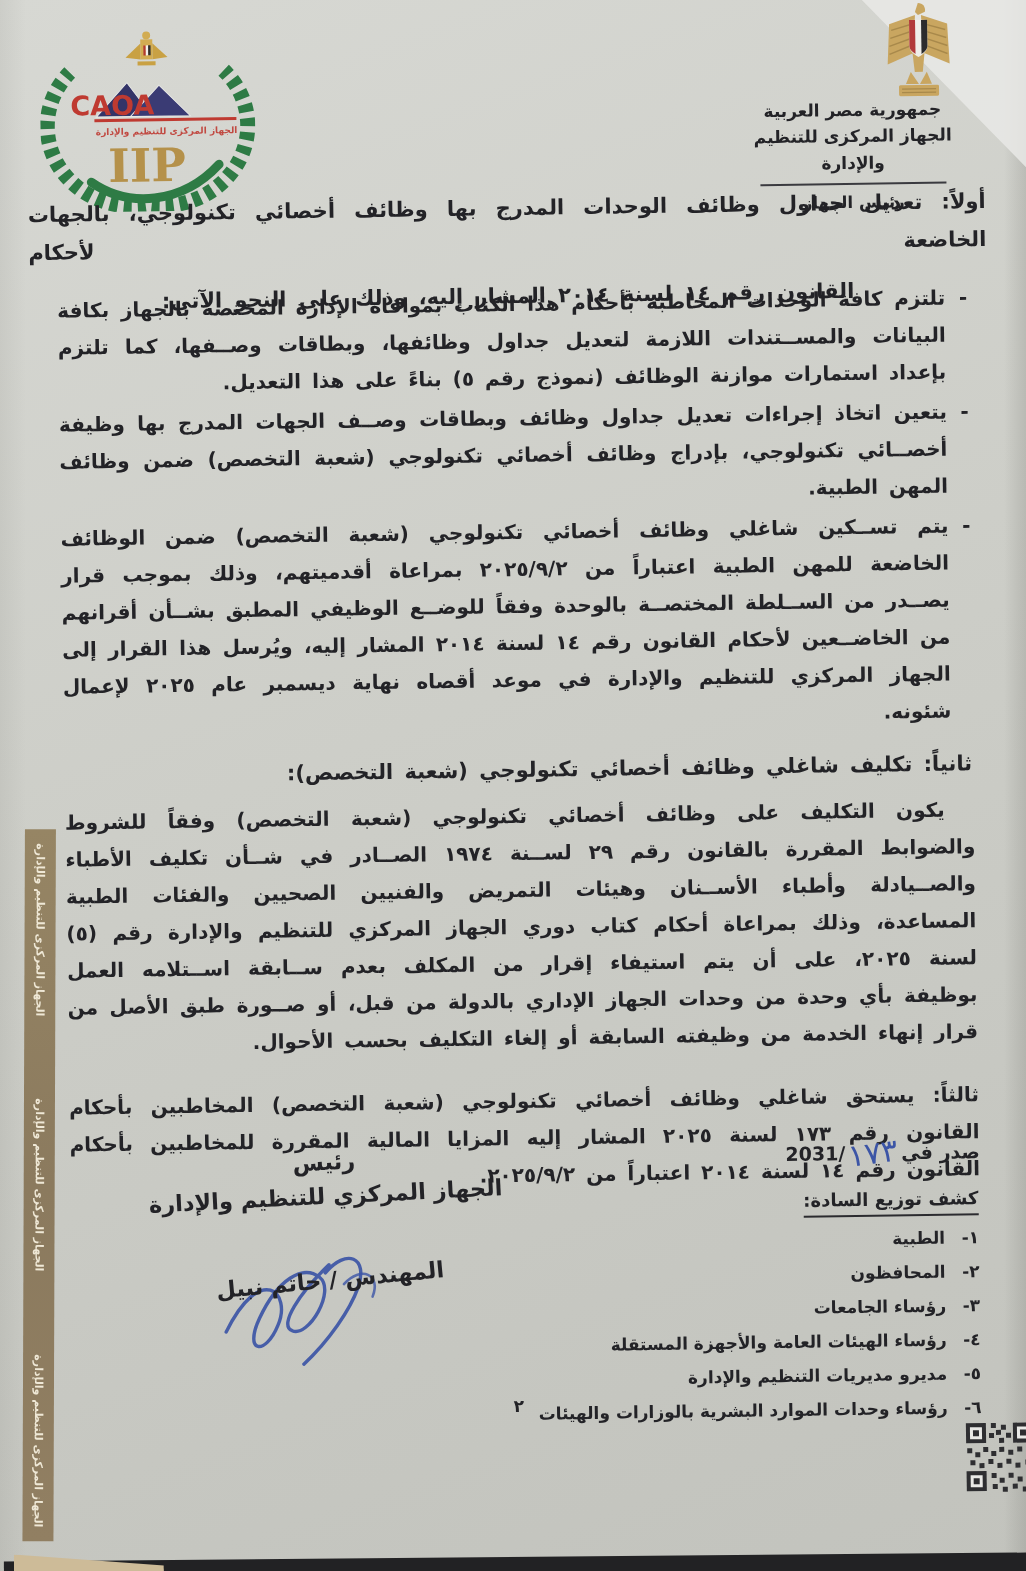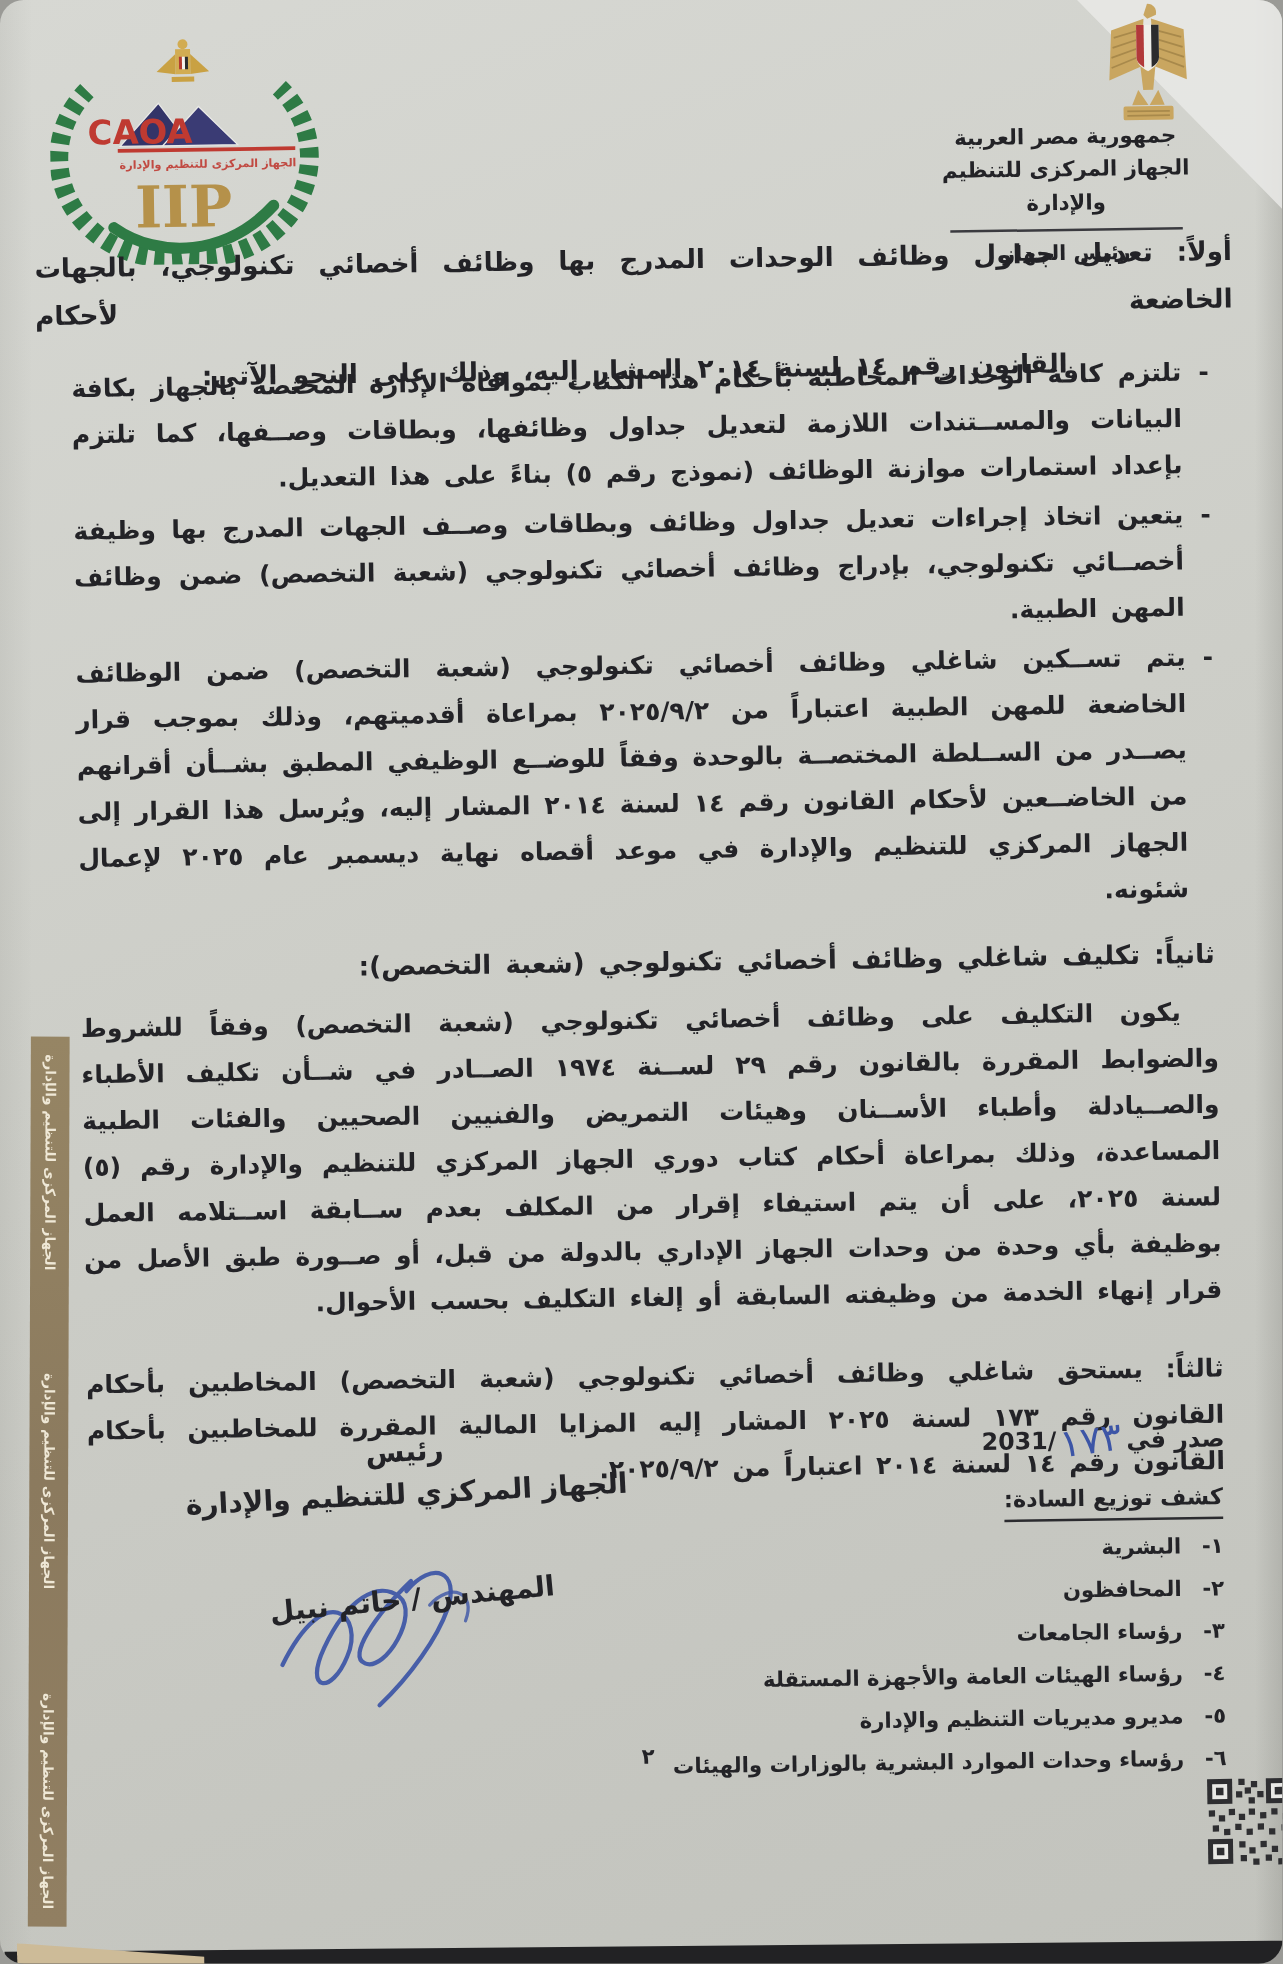--- a/index.html
+++ b/index.html
@@ -4,21 +4,20 @@
 <style>
   html,body{margin:0;padding:0;background:#9a9a96;}
   .page{
     position:relative;width:1026px;height:1571px;overflow:hidden;
     font-family:"DejaVu Sans","Liberation Sans",sans-serif;
     color:#232327;direction:rtl;
     background:
       linear-gradient(to left, rgba(110,110,104,.22), rgba(110,110,104,0) 22px),
       linear-gradient(to right, rgba(110,110,104,.10), rgba(110,110,104,0) 26px),
       linear-gradient(160deg,#d7d8d3 0%,#cdcec8 45%,#c6c7c1 78%,#c2c3bd 100%);
-    border-radius: 19px;
   }
   .corner-light{position:absolute;top:0;right:0;width:100%;height:190px;
     background:#e9e9e6;clip-path:polygon(84% 0,100% 0,100% 88%);opacity:.85;}
   .tilt{position:absolute;inset:0;transform:rotate(-0.85deg);transform-origin:50% 40%;}
 
   
   .logo{position:absolute;top:16px;left:48px;width:215px;height:190px;}
   .emblem{position:absolute;top:6px;right:62px;width:74px;height:102px;}
   .hdr{position:absolute;top:102px;right:34px;width:264px;text-align:center;
        font-weight:700;font-size:17px;line-height:1.55;}
@@ -169,21 +168,21 @@
       <span>صدر في</span>
       <span class="ink">١٧٣</span>
       <span>/</span>
       <span>2031</span>
     </div>
 
     <div class="dist">
       <div class="dist-h">كشف توزيع السادة:</div>
       <div class="dist-row">
         <span class="num">١-</span>
-        <span>البشرية</span>
+        <span>الطبية</span>
       </div>
       <div class="dist-row">
         <span class="num">٢-</span>
         <span>المحافظون</span>
       </div>
       <div class="dist-row">
         <span class="num">٣-</span>
         <span>رؤساء الجامعات</span>
       </div>
       <div class="dist-row">

